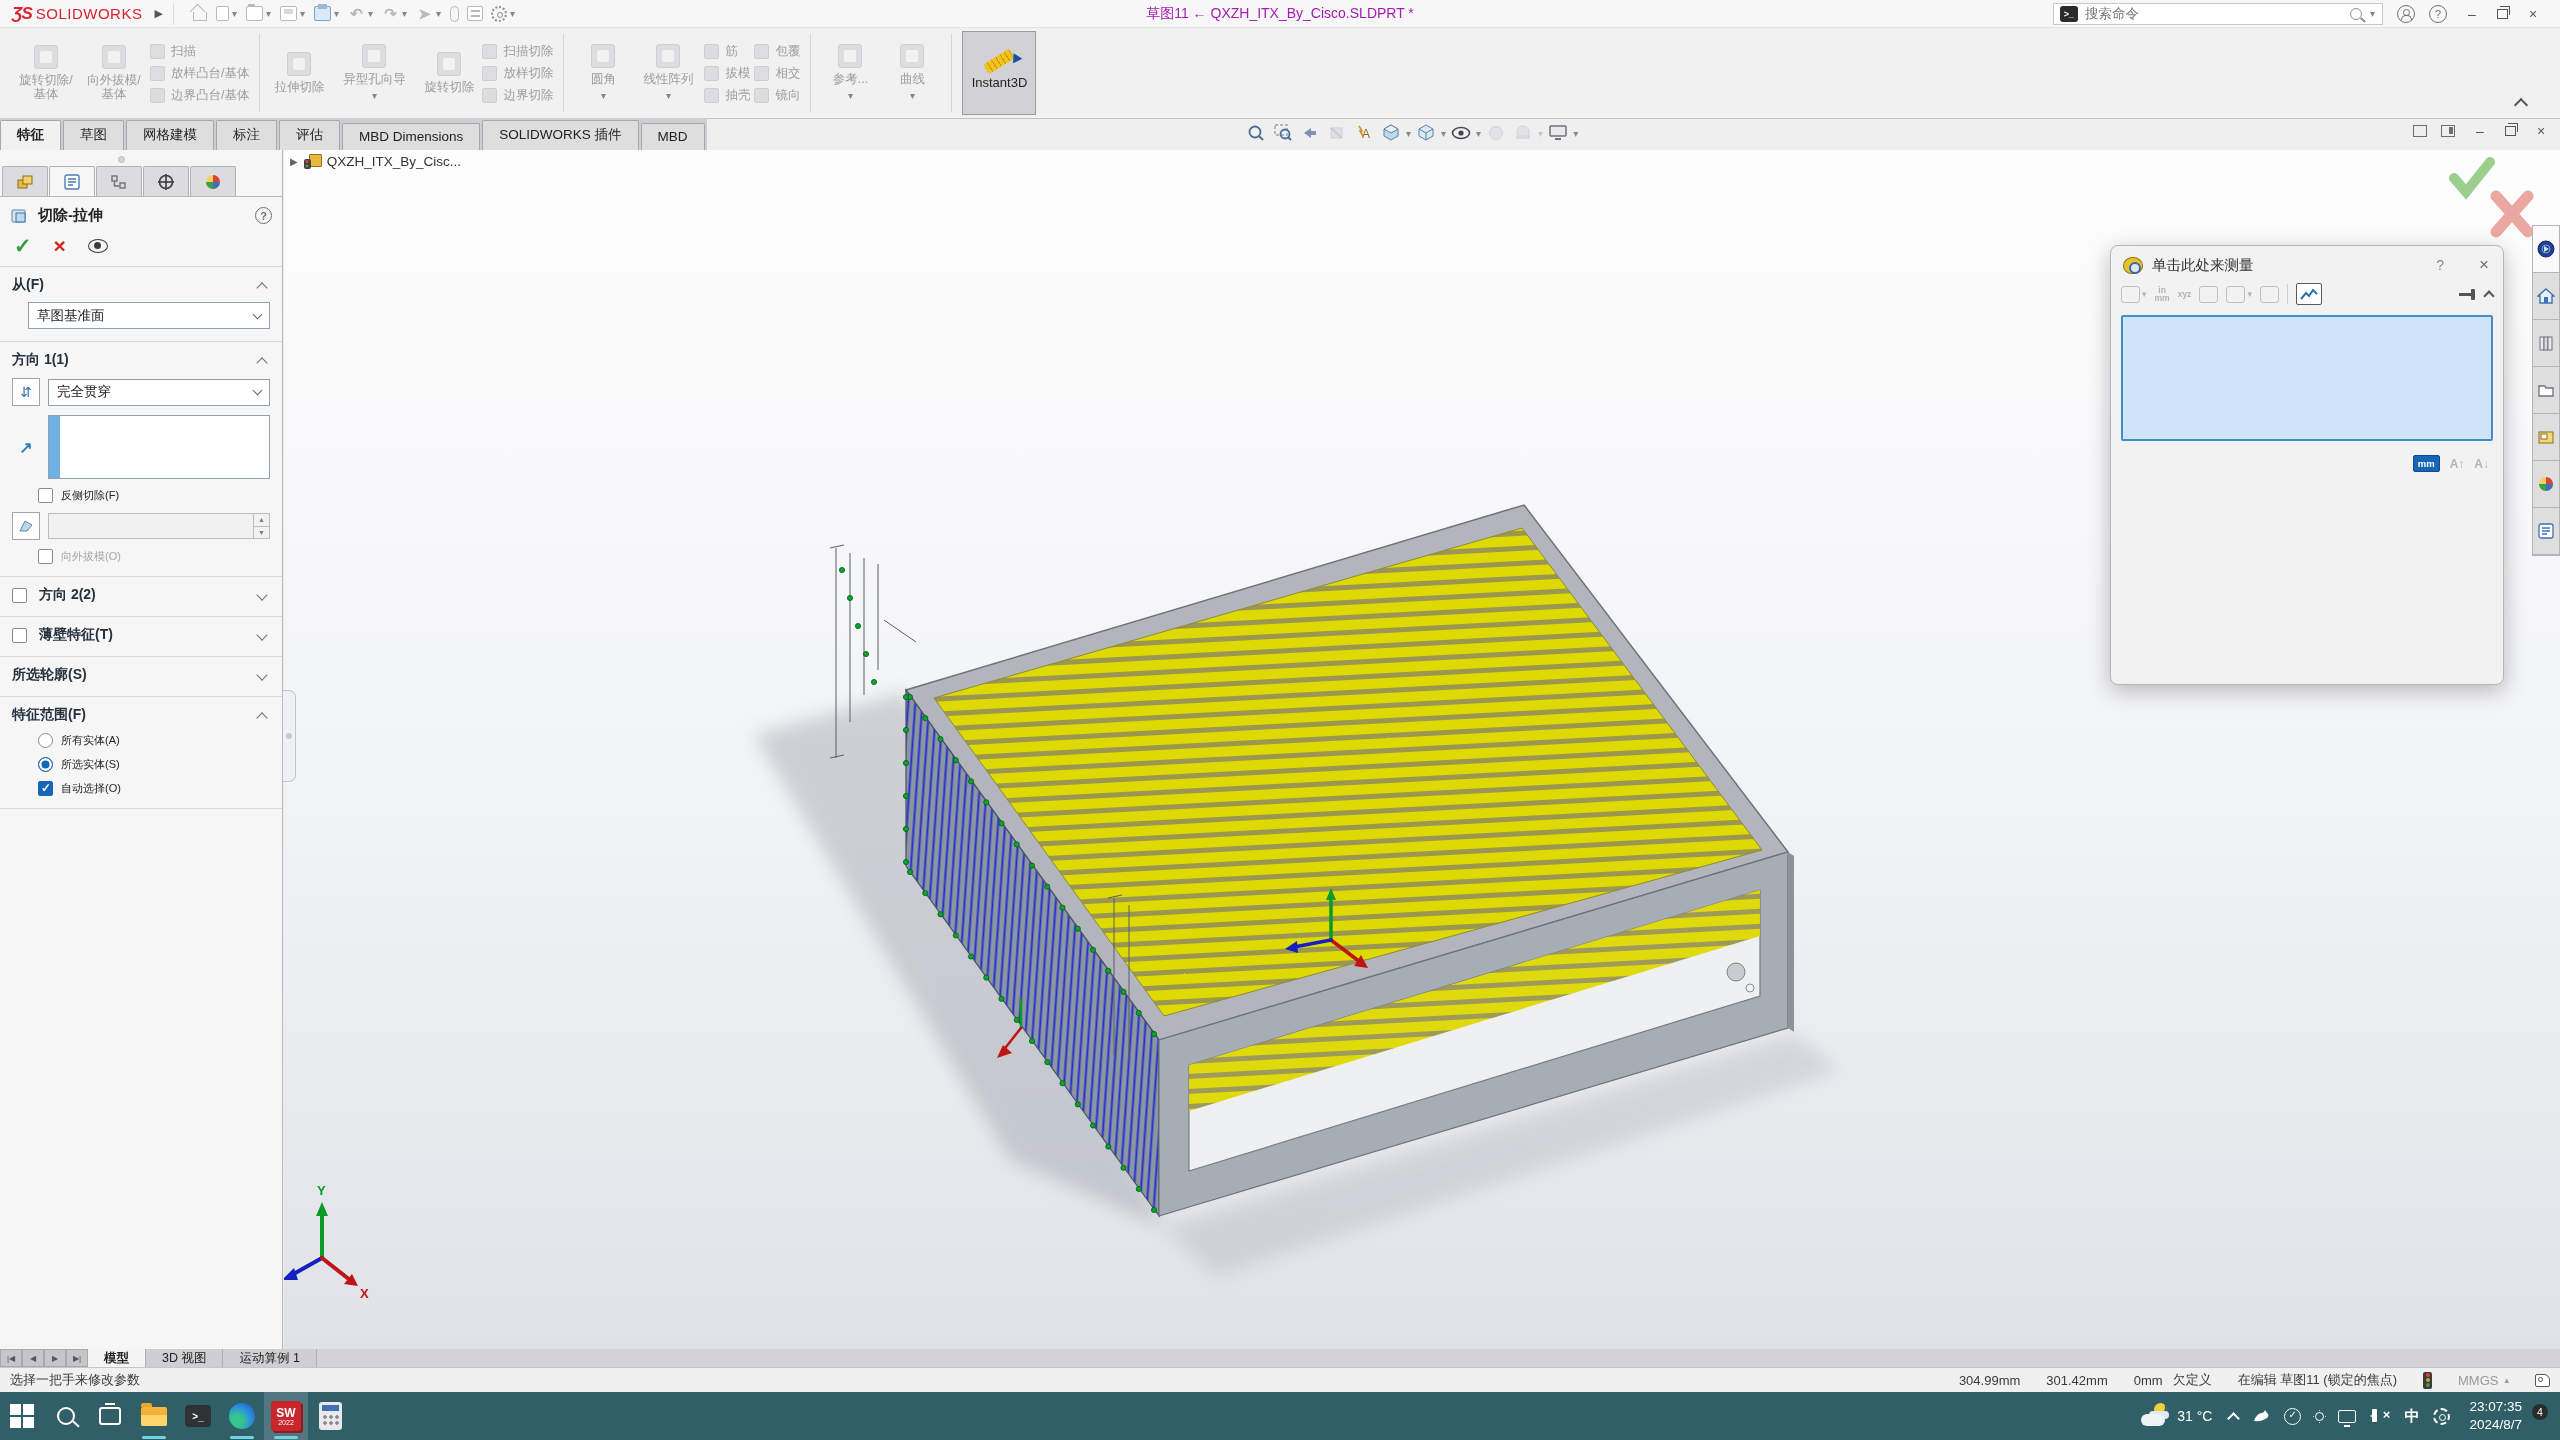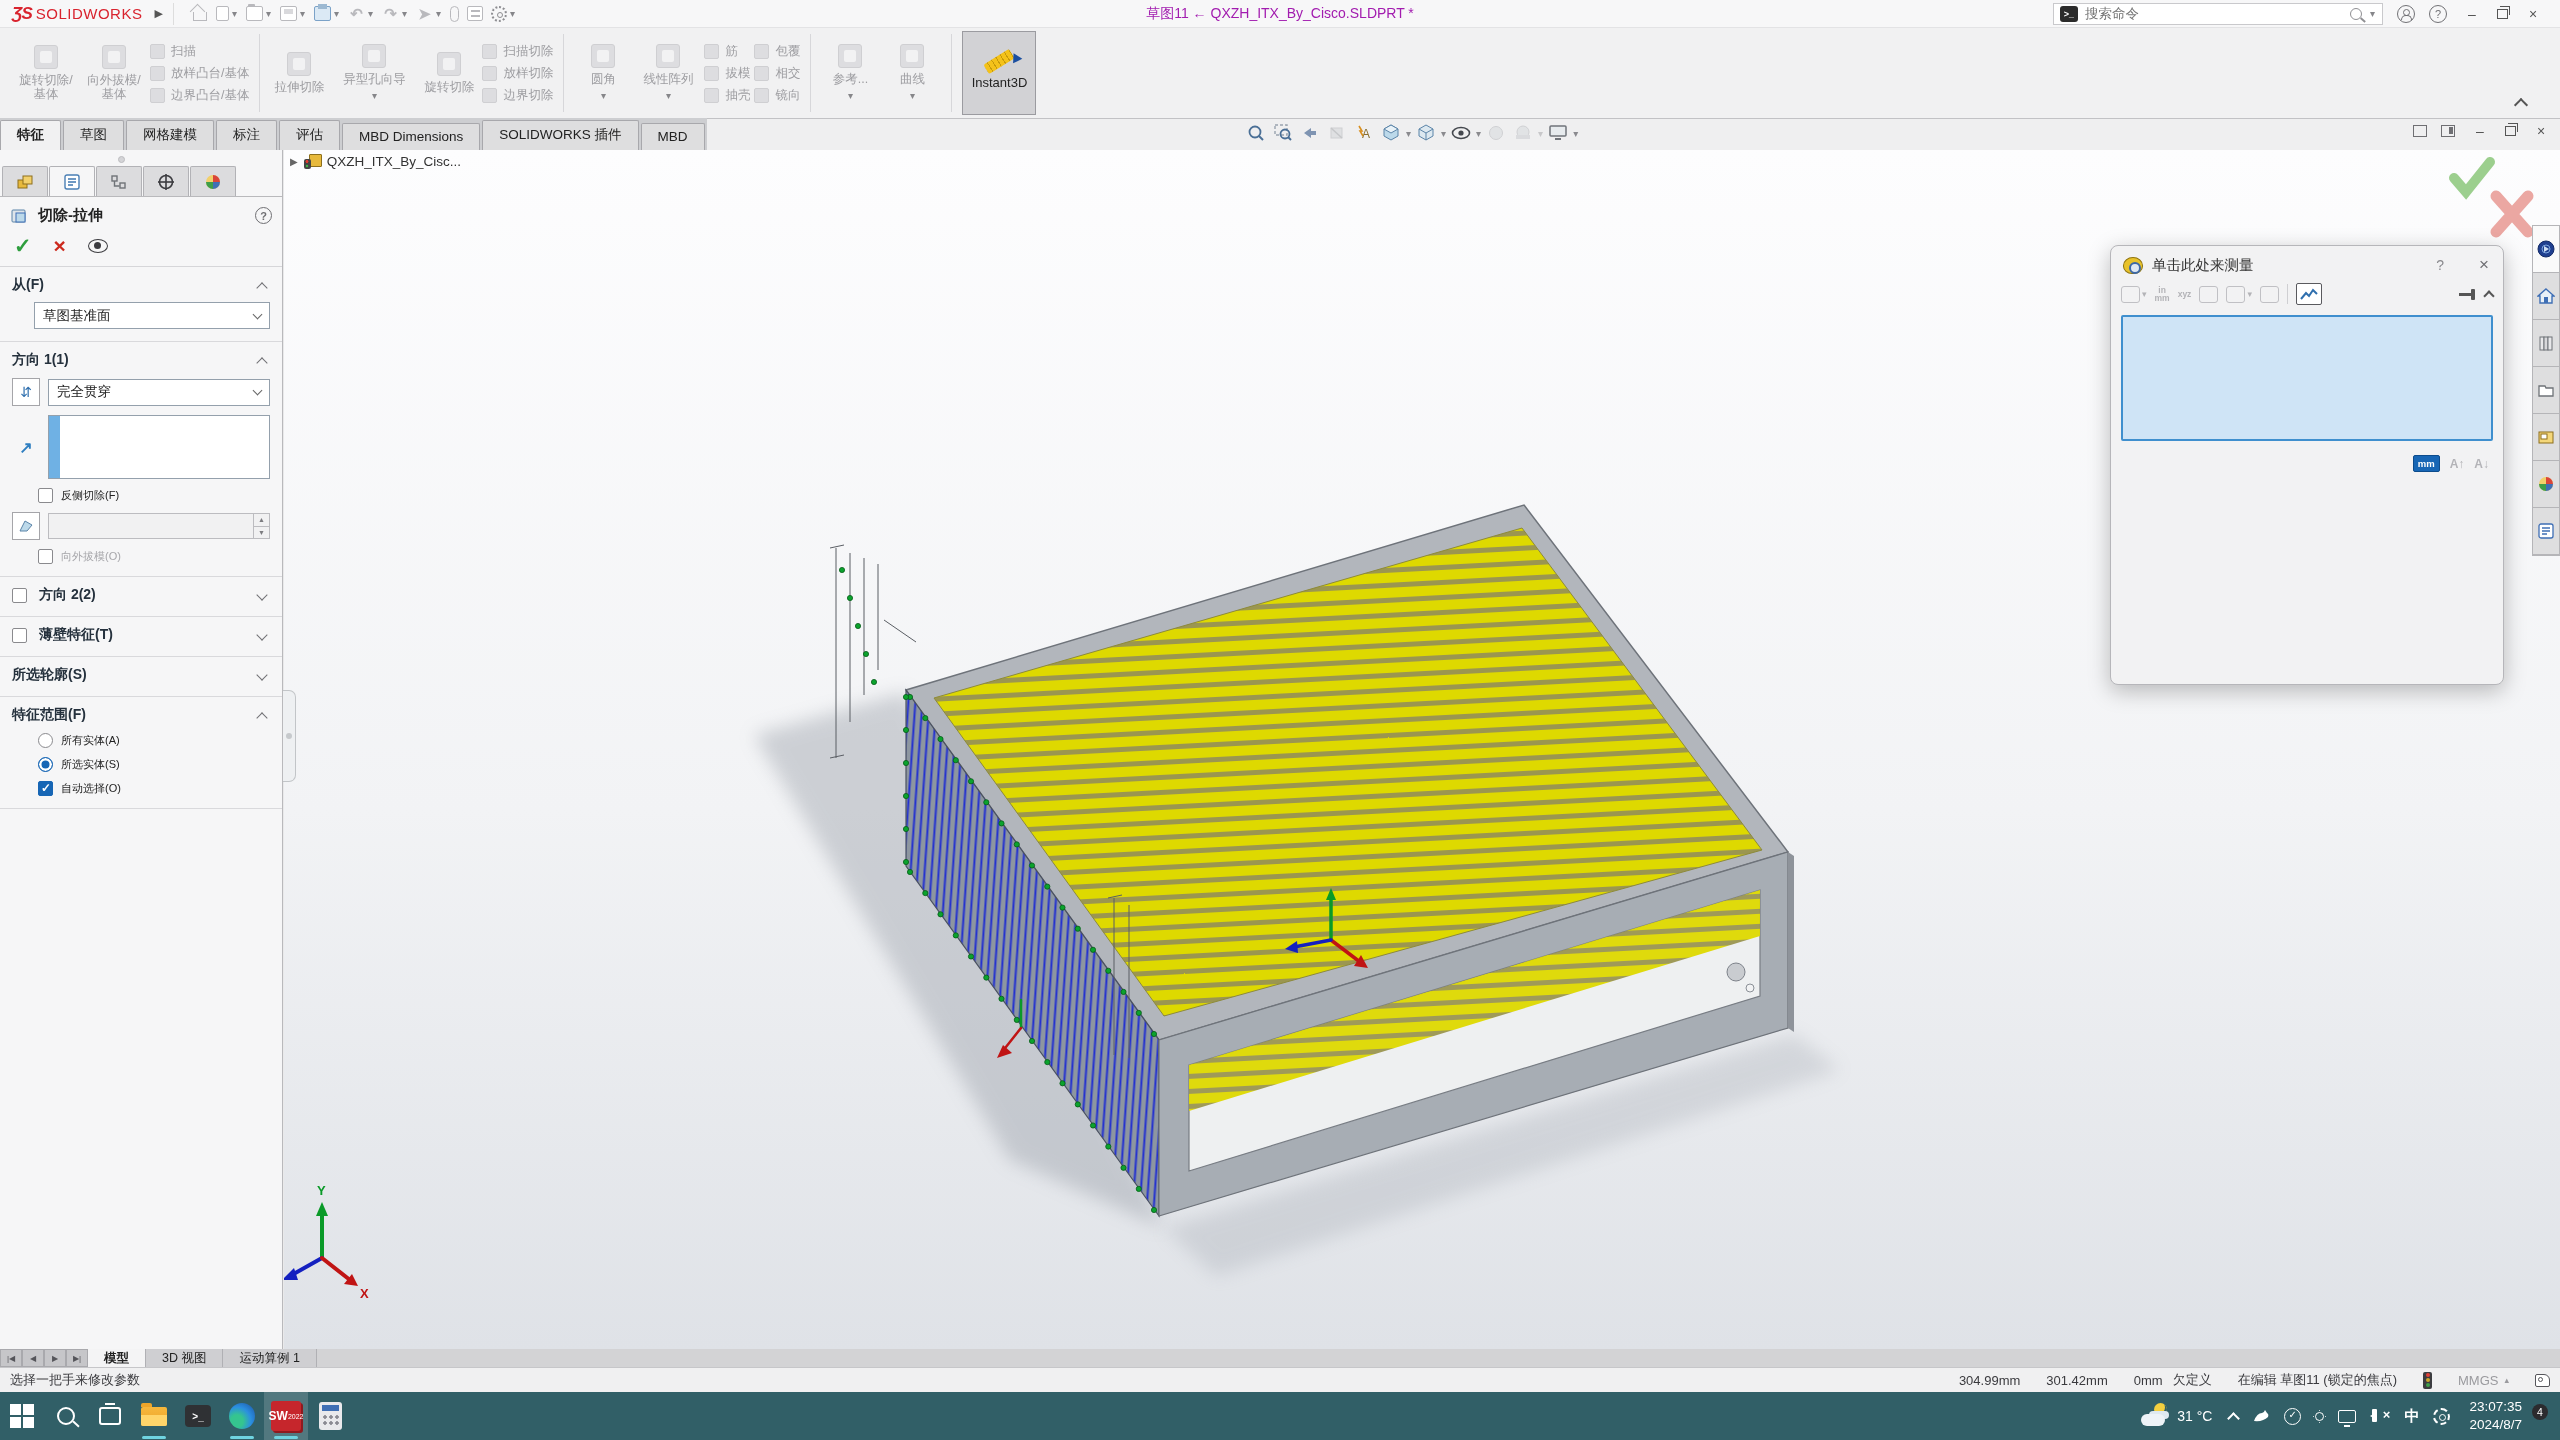--- a/index.html
+++ b/index.html
@@ -171,21 +171,21 @@
   .startico i{background:#fff}
   .tsearch{width:18px;height:18px;border:2px solid #fff;border-radius:50%;position:relative}
   .tsearch::after{content:"";position:absolute;left:13px;top:14px;width:8px;height:2px;background:#fff;transform:rotate(42deg)}
   .tview{width:22px;height:18px;border:2px solid #fff;border-radius:3px;position:relative}
   .tview::after{content:"";position:absolute;left:4px;top:-6px;width:10px;height:2px;background:#fff}
   .tfolder{width:26px;height:19px;background:linear-gradient(#f6b73c,#eda52a);border-radius:2px;position:relative}
   .tfolder::before{content:"";position:absolute;left:0;top:-4px;width:11px;height:4px;background:#eda52a;border-radius:2px 2px 0 0}
   .tfolder::after{content:"";position:absolute;left:0;bottom:0;width:26px;height:11px;background:#ffd56a;border-radius:0 0 2px 2px}
   .tterm{width:26px;height:22px;background:#2f3134;border-radius:4px;color:#fff;font-size:10px;font-weight:bold;display:flex;align-items:center;justify-content:center}
   .tedge{width:26px;height:26px;border-radius:50%;background:radial-gradient(circle at 30% 70%,#35c58f 0 24%,#2b8fe0 55%,#1b4fa0 100%)}
-  .tsw{width:30px;height:30px;background:#c6262c;border-radius:3px;display:flex;align-items:center;justify-content:center;color:#fff;line-height:1;box-shadow:2px 2px 0 #8f1a1f}
+  .tsw{width:30px;height:30px;background:#c6262c;border-radius:3px;display:flex;flex-direction:column;align-items:center;justify-content:center;color:#fff;line-height:1;box-shadow:2px 2px 0 #8f1a1f}
   .tsw b{font-size:12px}.tsw span{font-size:7px}
   .tcalc{width:23px;height:28px;background:#e9e9ec;border-radius:3px;position:relative}
   .tcalc::before{content:"";position:absolute;left:3px;top:3px;right:3px;height:6px;background:#3f6fb5}
   .tcalc::after{content:"";position:absolute;left:3px;top:12px;width:17px;height:13px;background:radial-gradient(circle,#8a8a92 1.5px,transparent 2px) 0 0/6px 6px}
   .tray{margin-left:auto;display:flex;align-items:center;gap:0;padding-right:6px}
   .trayitem{height:48px;display:flex;align-items:center;justify-content:center;padding:0 7px;color:#fff}
   .weather{display:flex;align-items:center;gap:8px;padding:0 10px;color:#fff;font-size:14px}
   .wico{width:28px;height:20px;position:relative}
   .wico::before{content:"";position:absolute;right:2px;top:-3px;width:13px;height:13px;border-radius:50%;background:#f3cf3f;box-shadow:-3px -2px 0 -1px #315f67 inset}
   .wico::after{content:"";position:absolute;left:0;bottom:0;width:24px;height:12px;background:#eef3f7;border-radius:8px;box-shadow:6px -5px 0 -2px #dfe9f0}
@@ -541,21 +541,21 @@
     <span class="okcheck">✓</span>
     <span class="cancelx">×</span>
     <span class="eyeico"></span>
   </div>
 
   <div class="sec">
     <div class="sechdr">
         <span>从(F)</span>
         <span class="chev up"></span>
       </div>
-    <div class="dd" style="margin:8px 0 0 22px">
+    <div class="dd" style="margin:8px 0 0 16px">
         <span>草图基准面</span>
         <span class="ddcaret"></span>
       </div>
   </div>
 
   <div class="sec">
     <div class="sechdr">
         <span>方向 1(1)</span>
         <span class="chev up"></span>
       </div>

